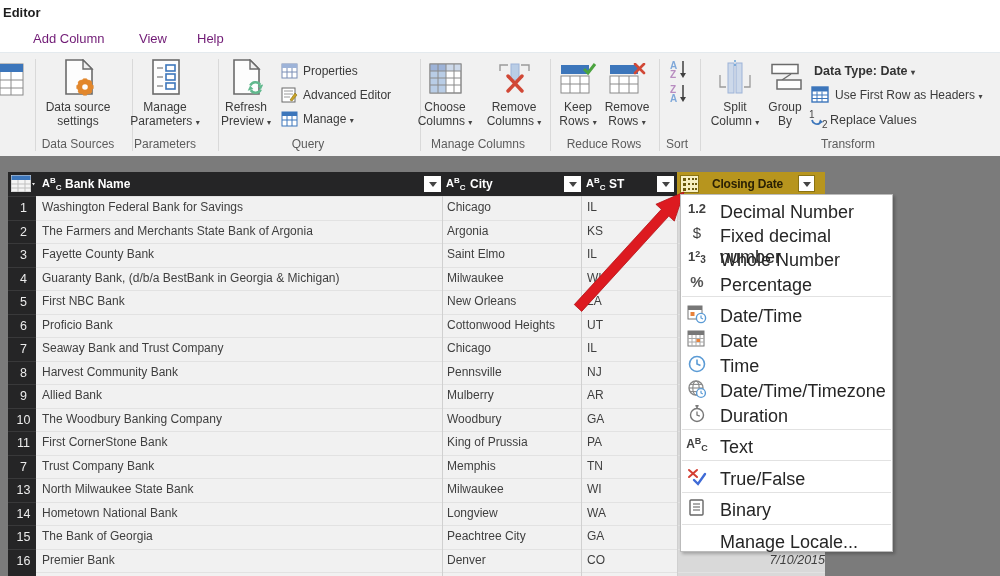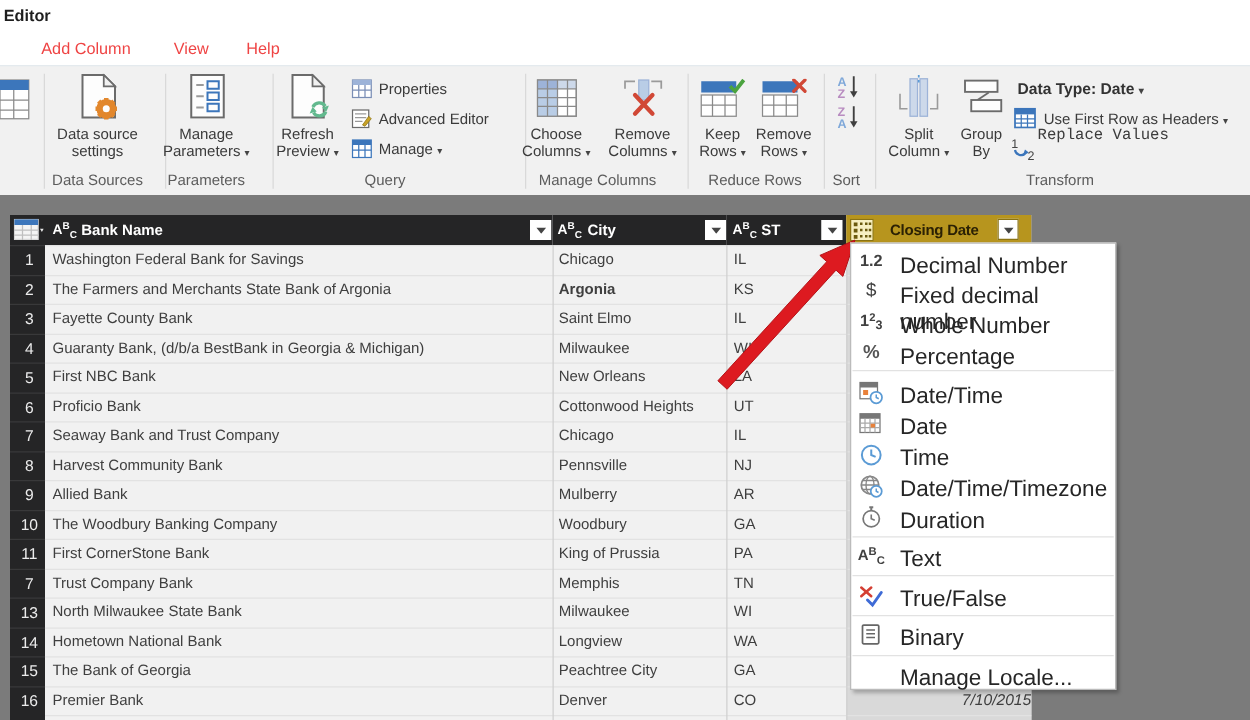--- a/index.html
+++ b/index.html
@@ -2,21 +2,21 @@
 <html><head>
 <meta charset="utf-8">
 <style>
 * { margin:0; padding:0; box-sizing:border-box; }
 html,body { width:1000px; height:576px; overflow:hidden; }
 body { font-family:"Liberation Sans", sans-serif; position:relative; background:#ffffff; }
 #stage { position:absolute; left:0; top:0; width:1000px; height:576px; overflow:hidden; }
 .abs { position:absolute; }
 
 .title { left:3px; top:5px; font-size:13px; font-weight:bold; color:#1e1e1e; }
-.menu { top:31px; font-size:13px; color:#ef4444; }
+.menu { top:31px; font-size:13px; color:#701a75; }
 
 #ribbon { left:0; top:52px; width:1000px; height:104px; background:#f1f1f1; border-top:1px solid #e4eaee; }
 .vsep { position:absolute; top:6px; height:92px; width:1px; background:#d9d9d9; }
 .glabel { position:absolute; top:84px; font-size:12px; color:#5c5c5c; text-align:center; white-space:nowrap; }
 .btxt { position:absolute; font-size:12px; color:#3b3b3b; text-align:center; line-height:13.5px; white-space:nowrap; }
 .srow { position:absolute; font-size:12px; color:#3b3b3b; white-space:nowrap; }
 .da { font-size:8px; color:#444; }
 
 #backdrop { left:0; top:156px; width:1000px; height:420px; background:#7b7b7b; }
 
@@ -234,21 +234,21 @@
           <line x1="11" y1="5.5" x2="11" y2="16"></line>
         </g>
     </svg>
     <div class="srow" style="left:835px;top:35px;font-size:12px;">Use First Row as Headers <span class="da">▾</span></div>
     <svg class="abs" style="left:808px;top:56px;" width="22" height="20" viewBox="0 0 22 20">
       <text x="1" y="9" font-size="10" fill="#444" font-family="Liberation Sans">1</text>
       <path d="M4 11 a5 5 0 0 0 8 3" fill="none" stroke="#3c76bb" stroke-width="1.8"></path>
       <path d="M10 16 L15 13 L12 10.5 Z" fill="#3c76bb"></path>
       <text x="14" y="19" font-size="10" fill="#444" font-family="Liberation Sans">2</text>
     </svg>
-    <div class="srow" style="left:830px;top:48px;font-size:12.5px;font-family:Liberation Mono, monospace;">Replace Values</div>
+    <div class="srow" style="left:830px;top:60px;font-size:12.5px;">Replace Values</div>
   </div>
   <div class="abs" id="backdrop"></div>
   <div class="abs" id="tbl">
 
     <div class="hdr" style="left:0;width:28px;">
       <svg class="abs" style="left:3px;top:3px;" width="24" height="18" viewBox="0 0 24 18">
         <rect x="0.5" y="0.5" width="19" height="16" fill="#f4f4f4" stroke="#d8d8d8"></rect>
         <rect x="0.5" y="0.5" width="19" height="4.5" fill="#3c76bb"></rect>
         <g stroke="#bfbfbf">
             <line x1="0" y1="9" x2="20" y2="9"></line>
@@ -318,21 +318,21 @@
     <div class="abs" style="left:0;top:24px;width:28px;height:380px;background:#252526;"></div>
 
     <div id="rows">
     <div class="rnum" style="top:24.0px;height:23.5px;">1</div>
     <div class="cell" style="left:34px;top:24.0px;width:396px;height:23.5px;">Washington Federal Bank for Savings</div>
     <div class="cell" style="left:439px;top:24.0px;width:130px;height:23.5px;">Chicago</div>
     <div class="cell" style="left:579px;top:24.0px;width:86px;height:23.5px;">IL</div>
     <div class="rowline" style="top:24.0px;width:789px;"></div>
     <div class="rnum" style="top:47.5px;height:23.5px;">2</div>
     <div class="cell" style="left:34px;top:47.5px;width:396px;height:23.5px;">The Farmers and Merchants State Bank of Argonia</div>
-    <div class="cell" style="left:439px;top:47.5px;width:130px;height:23.5px;font-weight:bold;">Argonia</div>
+    <div class="cell" style="left:439px;top:47.5px;width:130px;height:23.5px;">Argonia</div>
     <div class="cell" style="left:579px;top:47.5px;width:86px;height:23.5px;">KS</div>
     <div class="rowline" style="top:47.5px;width:789px;"></div>
     <div class="rnum" style="top:71.0px;height:23.5px;">3</div>
     <div class="cell" style="left:34px;top:71.0px;width:396px;height:23.5px;">Fayette County Bank</div>
     <div class="cell" style="left:439px;top:71.0px;width:130px;height:23.5px;">Saint Elmo</div>
     <div class="cell" style="left:579px;top:71.0px;width:86px;height:23.5px;">IL</div>
     <div class="rowline" style="top:71.0px;width:789px;"></div>
     <div class="rnum" style="top:94.5px;height:23.5px;">4</div>
     <div class="cell" style="left:34px;top:94.5px;width:396px;height:23.5px;">Guaranty Bank, (d/b/a BestBank in Georgia &amp; Michigan)</div>
     <div class="cell" style="left:439px;top:94.5px;width:130px;height:23.5px;">Milwaukee</div>

